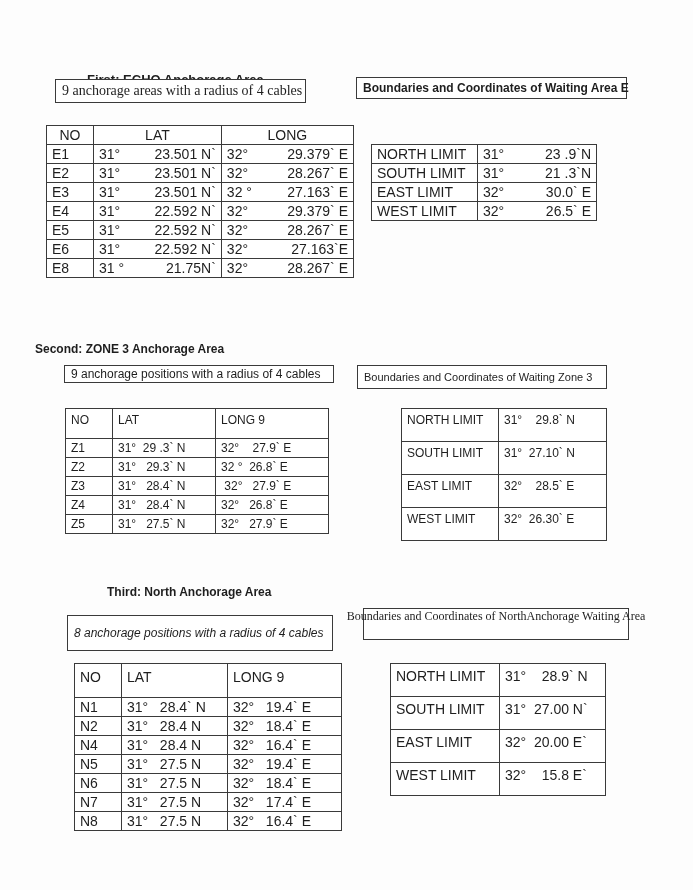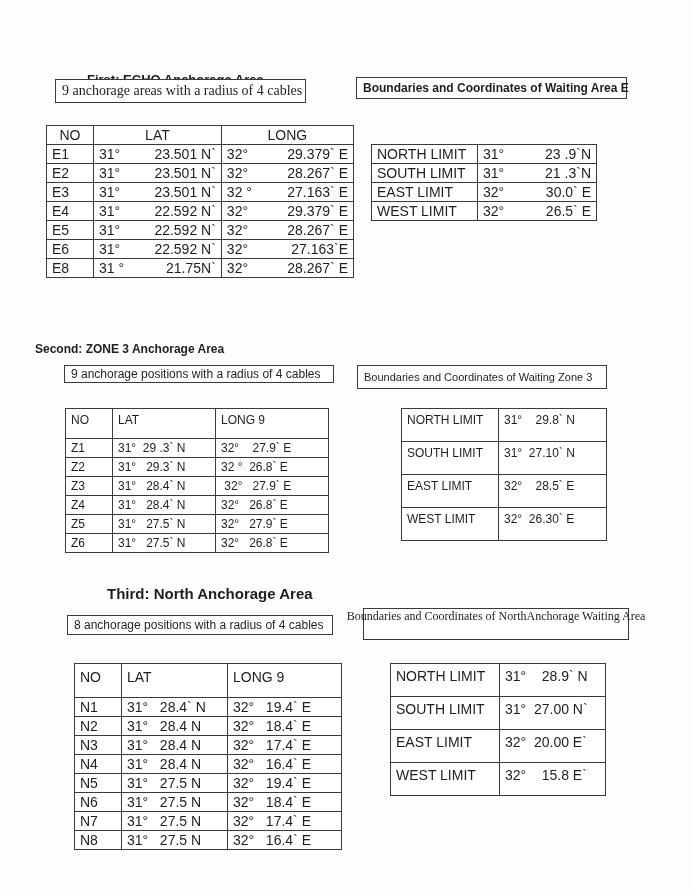--- a/index.html
+++ b/index.html
@@ -158,25 +158,20 @@
       <tr>
         <td class="c0">Z4</td>
         <td class="c1" style="white-space: pre;">31°   28.4` N</td>
         <td style="white-space: pre;">32°   26.8` E</td>
       </tr>
       <tr>
         <td class="c0">Z5</td>
         <td class="c1" style="white-space: pre;">31°   27.5` N</td>
         <td style="white-space: pre;">32°   27.9` E</td>
       </tr>
-      <tr>
-        <td class="c0">Z6</td>
-        <td class="c1" style="white-space: pre;">31°   27.5` N</td>
-        <td style="white-space: pre;">32°   26.8` E</td>
-      </tr>
     </tbody>
 </table>
 
 <table id="t-wz">
   <tbody id="wz-body">
       <tr>
         <td class="c0">NORTH LIMIT</td>
         <td style="white-space: pre;">31°    29.8` N</td>
       </tr>
       <tr>
@@ -187,22 +182,22 @@
         <td class="c0">EAST LIMIT</td>
         <td style="white-space: pre;">32°    28.5` E</td>
       </tr>
       <tr>
         <td class="c0">WEST LIMIT</td>
         <td style="white-space: pre;">32°  26.30` E</td>
       </tr>
     </tbody>
 </table>
 
-<div class="abs heading" style="left:107px;top:585px;font-size:15px;">Third: North Anchorage Area</div>
-<div class="box" style="left:67px;top:615px;width:266px;height:20px;font-size:12px;">
+<div class="abs heading" style="left:107px;top:585px;font-size:12px;">Third: North Anchorage Area</div>
+<div class="box" style="left:67px;top:615px;width:266px;height:36px;font-size:12px;font-style:italic;">
   <span>8 anchorage positions with a radius of 4 cables</span>
 </div>
 <div class="box serif" style="left:363px;top:608px;width:266px;height:32px;font-size:12px;flex-direction:row;align-items:flex-start;justify-content:center;line-height:14px;">
   <span>Boundaries and Coordinates of North</span>
   <span>Anchorage Waiting Area</span>
 </div>
 
 <table id="t-n">
   <tbody>
       <tr class="hdr">
@@ -216,25 +211,20 @@
         <td class="c0">N1</td>
         <td class="c1" style="white-space: pre;">31°   28.4` N</td>
         <td style="white-space: pre;">32°   19.4` E</td>
       </tr>
       <tr>
         <td class="c0">N2</td>
         <td class="c1" style="white-space: pre;">31°   28.4 N</td>
         <td style="white-space: pre;">32°   18.4` E</td>
       </tr>
       <tr>
-        <td class="c0">N3</td>
-        <td class="c1" style="white-space: pre;">31°   28.4 N</td>
-        <td style="white-space: pre;">32°   17.4` E</td>
-      </tr>
-      <tr>
         <td class="c0">N4</td>
         <td class="c1" style="white-space: pre;">31°   28.4 N</td>
         <td style="white-space: pre;">32°   16.4` E</td>
       </tr>
       <tr>
         <td class="c0">N5</td>
         <td class="c1" style="white-space: pre;">31°   27.5 N</td>
         <td style="white-space: pre;">32°   19.4` E</td>
       </tr>
       <tr>

